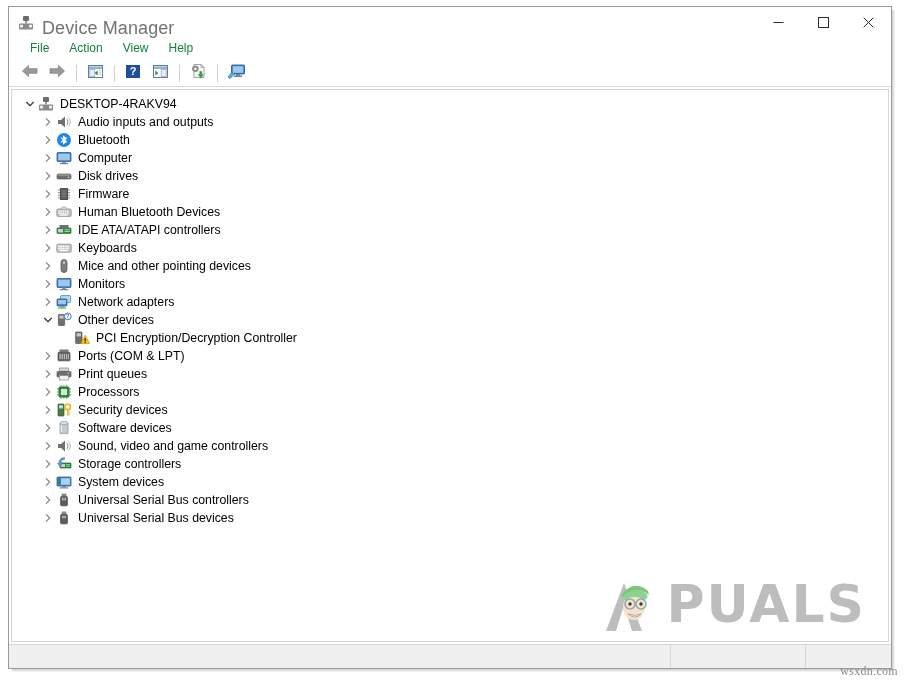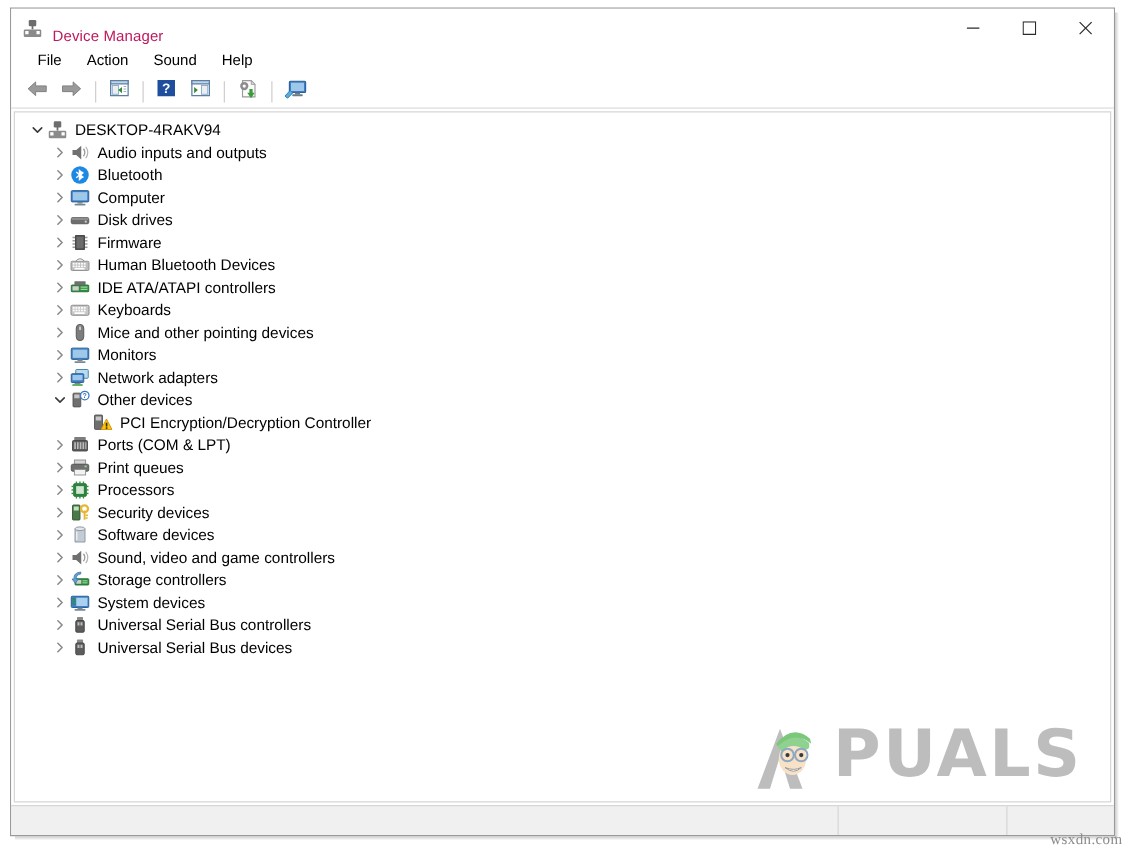--- a/index.html
+++ b/index.html
@@ -60,22 +60,22 @@
   }
   .title-icon {
     margin-left: 9px;
     margin-right: 8px;
     width: 16px;
     height: 16px;
     position: relative;
     flex: 0 0 auto;
   }
   .title-text {
-    font-size: 12px;
-    color: #be185d;
+    font-size: 18px;
+    color: #737373;
     letter-spacing: 0.1px;
     margin-top: 12px;
   }
   .caption-buttons {
     margin-left: auto;
     display: flex;
     height: 31px;
   }
   .cap-btn {
     width: 45px;
@@ -90,21 +90,21 @@
   .menubar {
     height: 22px;
     display: flex;
     align-items: center;
     padding-left: 12px;
     background: #ffffff;
     flex: 0 0 auto;
   }
   .menu-item {
     font-size: 12px;
-    color: #000000;
+    color: #15803d;
     padding: 2px 9px 3px 9px;
     margin-right: 2px;
     line-height: 15px;
   }
 
   
   .toolbar {
     height: 26px;
     display: flex;
     align-items: center;
@@ -266,21 +266,21 @@
               <line x1="0.7" y1="0.7" x2="10.3" y2="10.3" stroke="currentColor" stroke-width="1"></line>
               <line x1="10.3" y1="0.7" x2="0.7" y2="10.3" stroke="currentColor" stroke-width="1"></line>
             </svg>
         </div>
       </div>
     </div>
 
     <div class="menubar">
       <div class="menu-item">File</div>
       <div class="menu-item">Action</div>
-      <div class="menu-item">Sound</div>
+      <div class="menu-item">View</div>
       <div class="menu-item">Help</div>
     </div>
 
     <div class="toolbar">
 
       <div class="tb-btn">
         <span>
           <svg width="18" height="14" viewBox="0 0 18 14">
             <path d="M7.5 1.5 L1.5 7 L7.5 12.5 L7.5 9.3 L16 9.3 L16 4.7 L7.5 4.7 Z" fill="#9a9a9a" stroke="#7a7a7a" stroke-width="0.7" stroke-linejoin="round"></path>
           </svg>

